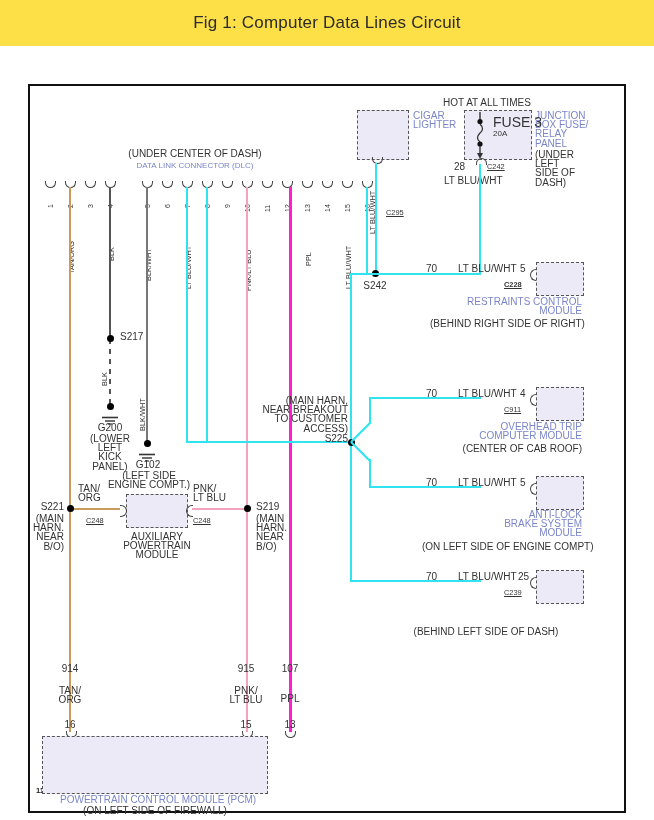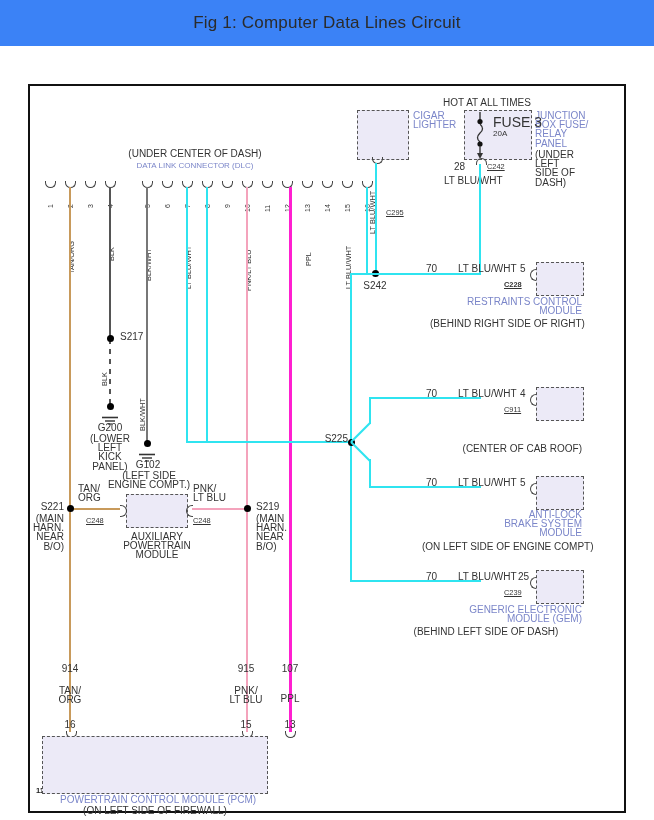--- a/index.html
+++ b/index.html
@@ -1,19 +1,19 @@
 <!DOCTYPE html>
 <html><head>
 <meta charset="utf-8">
 <style>
   html,body{margin:0;padding:0;background:#fff;}
   body{width:654px;height:820px;font-family:"Liberation Sans",sans-serif;overflow:hidden;}
 
   #header{
-    height:46px;background:#3b82f6;display:flex;align-items:center;justify-content:center;
+    height:46px;background:#fde047;display:flex;align-items:center;justify-content:center;
   }
   #header .title{font-size:17px;color:#2b2b2b;letter-spacing:.2px;}
 
   #sheet{position:relative;width:654px;height:774px;background:#ffffff;}
 
   #frame{
     position:absolute;left:28px;top:38px;width:594px;height:725px;
     border:2px solid #111;background:#fff;
   }
 
@@ -191,20 +191,24 @@
 
   <div class="dot" style="left:342px;top:184px;"></div>
   <div class="lbl c" style="left:325px;top:195px;width:40px;">S242</div>
 
   <div class="w" style="left:176px;top:355px;width:146px;height:2.2px;background:#2fe4f0;"></div>
 
   <div class="w" style="left:320px;top:187px;width:2.2px;height:309px;background:#2fe4f0;"></div>
   <div class="w" style="left:320px;top:187px;width:131px;height:2.2px;background:#2fe4f0;"></div>
 
   <div class="dot" style="left:317.6px;top:352.5px;"></div>
+  <div class="lbl r" style="left:222px;top:310px;width:96px;">(MAIN HARN,
+NEAR BREAKOUT
+TO CUSTOMER
+ACCESS)</div>
   <div class="lbl r" style="left:262px;top:348px;width:56px;">S225</div>
 
   <svg style="position:absolute;left:318px;top:300px;" width="46" height="110">
     <line x1="3" y1="56" x2="22" y2="37" stroke="#2fe4f0" stroke-width="2.2"></line>
     <line x1="3" y1="56" x2="22" y2="75" stroke="#2fe4f0" stroke-width="2.2"></line>
   </svg>
 
   <div class="w" style="left:339px;top:311px;width:2.2px;height:27px;background:#2fe4f0;"></div>
   <div class="w" style="left:339px;top:311px;width:112px;height:2.2px;background:#2fe4f0;"></div>
   <div class="w" style="left:339px;top:373px;width:2.2px;height:29px;background:#2fe4f0;"></div>
@@ -221,40 +225,40 @@
   <div class="lbl blue r" style="left:420px;top:211px;width:132px;">RESTRAINTS CONTROL
 MODULE</div>
   <div class="lbl r" style="left:400px;top:233px;width:152px;">(BEHIND RIGHT SIDE OF RIGHT)</div>
 
   <div class="lbl" style="left:396px;top:303px;">70</div>
   <div class="lbl" style="left:428px;top:303px;">LT BLU/WHT</div>
   <div class="lbl" style="left:490px;top:303px;">4</div>
   <div class="cupL" style="left:500px;top:308px;"></div>
   <div class="conn" style="left:474px;top:319px;">C911</div>
   <div class="box" style="left:506px;top:301px;width:46px;height:32px;"></div>
+  <div class="lbl blue r" style="left:420px;top:336px;width:132px;">OVERHEAD TRIP
+COMPUTER MODULE</div>
   <div class="lbl r" style="left:400px;top:358px;width:152px;">(CENTER OF CAB ROOF)</div>
 
   <div class="lbl" style="left:396px;top:392px;">70</div>
   <div class="lbl" style="left:428px;top:392px;">LT BLU/WHT</div>
   <div class="lbl" style="left:490px;top:392px;">5</div>
   <div class="cupL" style="left:500px;top:397px;"></div>
   <div class="box" style="left:506px;top:390px;width:46px;height:32px;"></div>
   <div class="lbl blue r" style="left:420px;top:424px;width:132px;">ANTI-LOCK
 BRAKE SYSTEM
 MODULE</div>
   <div class="lbl r" style="left:392px;top:456px;width:160px;">(ON LEFT SIDE OF ENGINE COMPT)</div>
 
   <div class="lbl" style="left:396px;top:486px;">70</div>
   <div class="lbl" style="left:428px;top:486px;">LT BLU/WHT</div>
   <div class="lbl" style="left:488px;top:486px;">25</div>
   <div class="cupL" style="left:500px;top:491px;"></div>
   <div class="conn" style="left:474px;top:502px;">C239</div>
   <div class="box" style="left:506px;top:484px;width:46px;height:32px;"></div>
-  <div class="lbl blue r" style="left:420px;top:519px;width:132px;">GENERIC ELECTRONIC
-MODULE (GEM)</div>
   <div class="lbl r" style="left:376px;top:541px;width:160px;text-align:center;">(BEHIND LEFT SIDE OF DASH)</div>
 
   <div class="box" style="left:96px;top:408px;width:60px;height:32px;"></div>
   <div class="cupR" style="left:90px;top:419px;"></div>
   <div class="cupL" style="left:156px;top:419px;"></div>
 
   <div class="lbl" style="left:48px;top:398px;">TAN/
 ORG</div>
   <div class="conn" style="left:56px;top:430px;">C248</div>
   <div class="lbl" style="left:163px;top:398px;">PNK/

